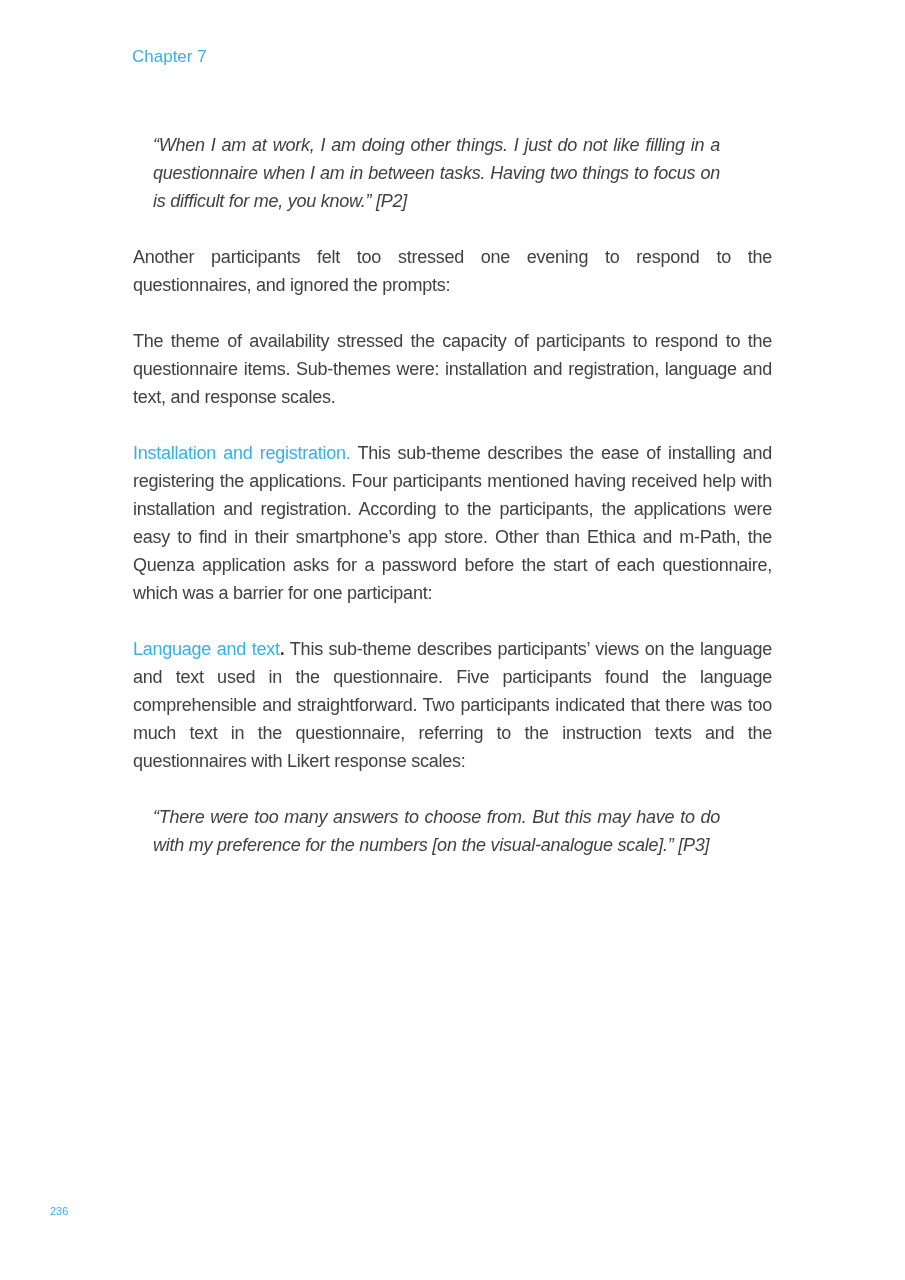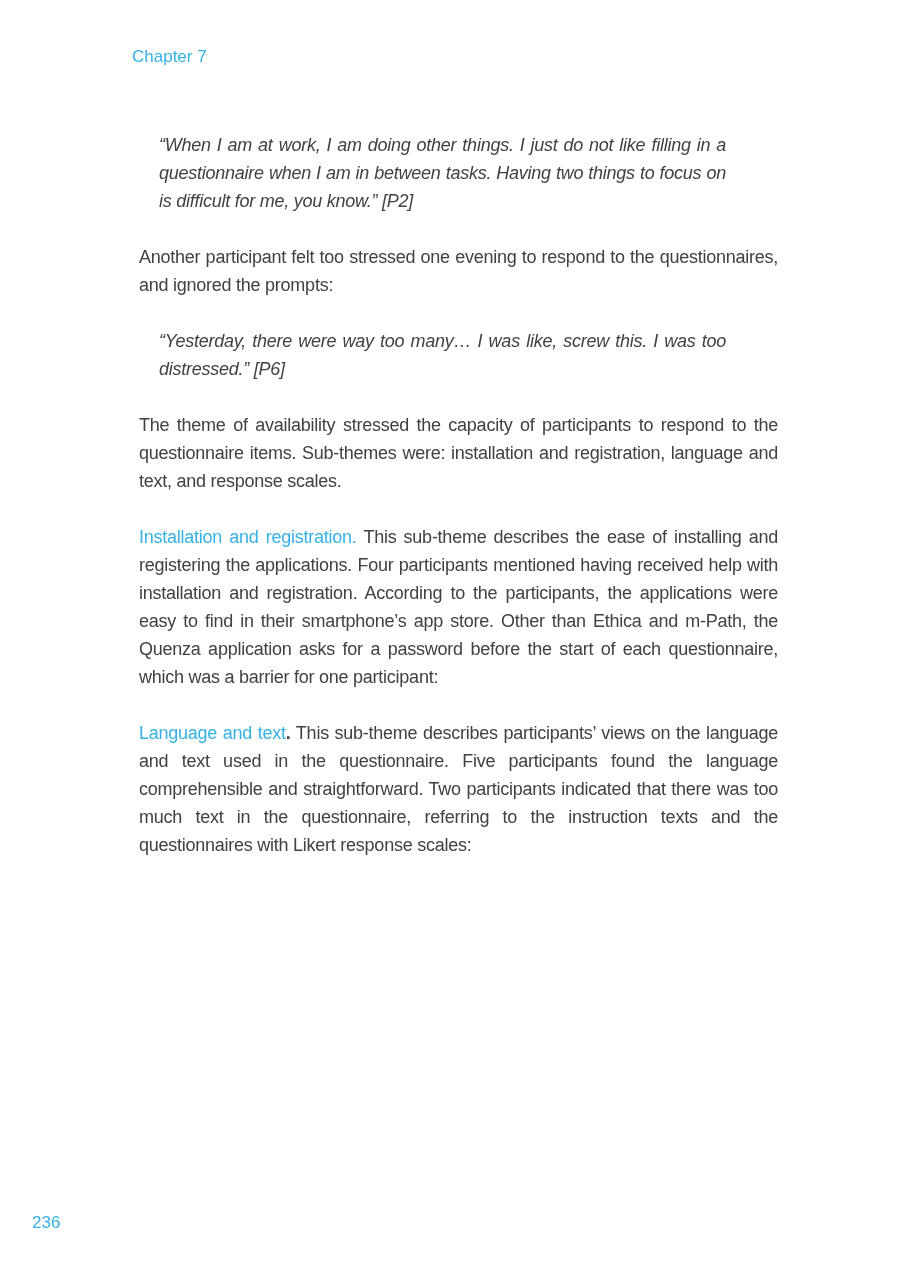--- a/index.html
+++ b/index.html
@@ -23,21 +23,21 @@
   }
   .chapter-header{
     position:absolute;
     left:132px;top:46px;
     font-size:17px;line-height:22px;
     color:var(--accent);
     font-weight:400;
   }
   .content{
     position:absolute;
-    left:139px;top:131px;
+    left:133px;top:131px;
     width:639px;
   }
   .content p, .content blockquote, .content h3{
     margin:0 0 28px 0;
     font-size:18px;
     line-height:28px;
     letter-spacing:-0.25px;
   }
   .paragraph{
     text-align:justify;
@@ -59,35 +59,34 @@
   .lead{
     color:var(--accent);
     font-weight:400;
   }
   .lead-suffix{
     color:var(--body-text);
     font-weight:700;
   }
   .page-number{
     position:absolute;
-    left:32px;top:1200px;
-    font-size:17px;line-height:22px;
+    left:50px;top:1200px;
+    font-size:11px;line-height:22px;
     color:var(--accent);
-    margin-top:12px;
   }
 </style>
 </head>
 <body>
 
 <div class="page">
   <div class="chapter-header">Chapter 7</div>
 
   <div class="content">
       <blockquote class="quote">“When I am at work, I am doing other things. I just do not like filling in a questionnaire when I am in between tasks. Having two things to focus on is difficult for me, you know.” [P2]</blockquote>
-      <p class="paragraph">Another participant felt too stressed one evening to respond to the questionnaires, and ignored the prompts:</p>
-      <blockquote class="quote">“Yesterday, there were way too many… I was like, screw this. I was too distressed.” [P6]</blockquote>
+      <p class="paragraph">Another participants felt too stressed one evening to respond to the questionnaires, and ignored the prompts:</p>
       <p class="paragraph">The theme of availability stressed the capacity of participants to respond to the questionnaire items. Sub-themes were: installation and registration, language and text, and response scales.</p>
       <p class="paragraph"><span class="lead">Installation and registration.</span> This sub-theme describes the ease of installing and registering the applications. Four participants mentioned having received help with installation and registration. According to the participants, the applications were easy to find in their smartphone’s app store. Other than Ethica and m-Path, the Quenza application asks for a password before the start of each questionnaire, which was a barrier for one participant:</p>
       <p class="paragraph"><span class="lead">Language and text</span><span class="lead-suffix">.</span> This sub-theme describes participants’ views on the language and text used in the questionnaire. Five participants found the language comprehensible and straightforward. Two participants indicated that there was too much text in the questionnaire, referring to the instruction texts and the questionnaires with Likert response scales:</p>
+      <blockquote class="quote">“There were too many answers to choose from. But this may have to do with my preference for the numbers [on the visual-analogue scale].” [P3]</blockquote>
     </div>
 
   <div class="page-number">236</div>
 </div>
 
 </body></html>

